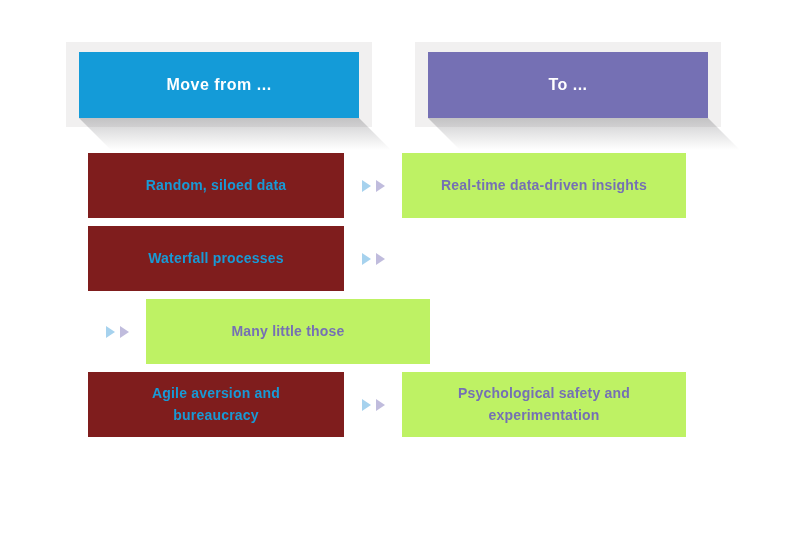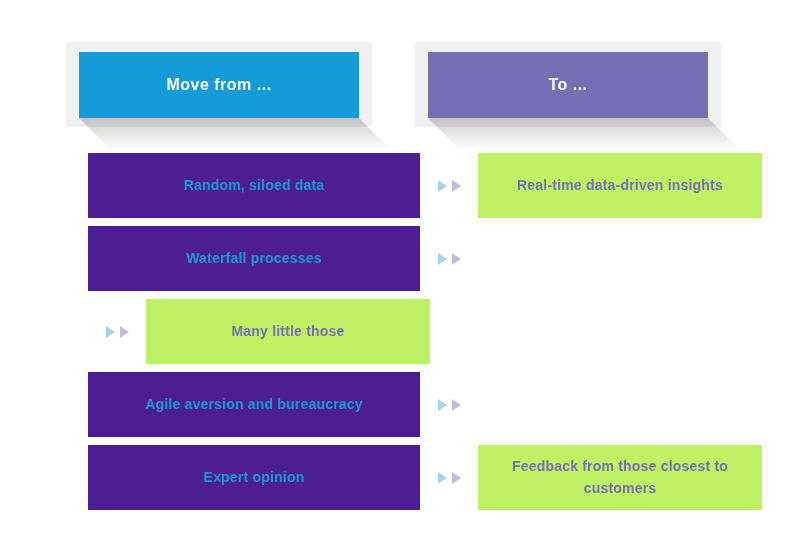--- a/index.html
+++ b/index.html
@@ -33,21 +33,21 @@
     color:#ffffff; font-size:16px; font-weight:bold; letter-spacing:0.5px;
   }
 
   
   .rows { position:absolute; left:88px; top:153px; }
   .row { display:flex; align-items:stretch; margin-bottom:8px; }
   .cell {
     height:65px; display:flex; align-items:center; justify-content:center;
     text-align:center;
   }
-  .from-cell { width:332px; background:#4c1d95; }
+  .from-cell { width:256px; background:#7f1d1d; }
   .to-cell   { width:284px; background:#bef264; }
   .cell-label {
     font-size:14px; font-weight:bold; letter-spacing:0.2px;
     line-height:1.55; padding:0 28px;
   }
   .from-cell .cell-label { color:#189ad6; }
   .to-cell   .cell-label { color:#7570b4; }
 
   .connector {
     width:58px; display:flex; align-items:center; justify-content:center;
@@ -115,29 +115,20 @@
     </div>
 
     <div class="row">
       <div class="cell from-cell">
         <span class="cell-label">Agile aversion and bureaucracy</span>
       </div>
       <div class="connector">
         <span class="chev chev-blue"></span>
         <span class="chev chev-purple"></span>
       </div>
+      <div class="cell to-cell">
+        <span class="cell-label">Psychological safety and experimentation</span>
+      </div>
     </div>
 
-    <div class="row">
-      <div class="cell from-cell">
-        <span class="cell-label">Expert opinion</span>
-      </div>
-      <div class="connector">
-        <span class="chev chev-blue"></span>
-        <span class="chev chev-purple"></span>
-      </div>
-      <div class="cell to-cell">
-        <span class="cell-label">Feedback from those closest to customers</span>
-      </div>
-    </div>
 
   </div>
 </div>
 
 </body></html>

